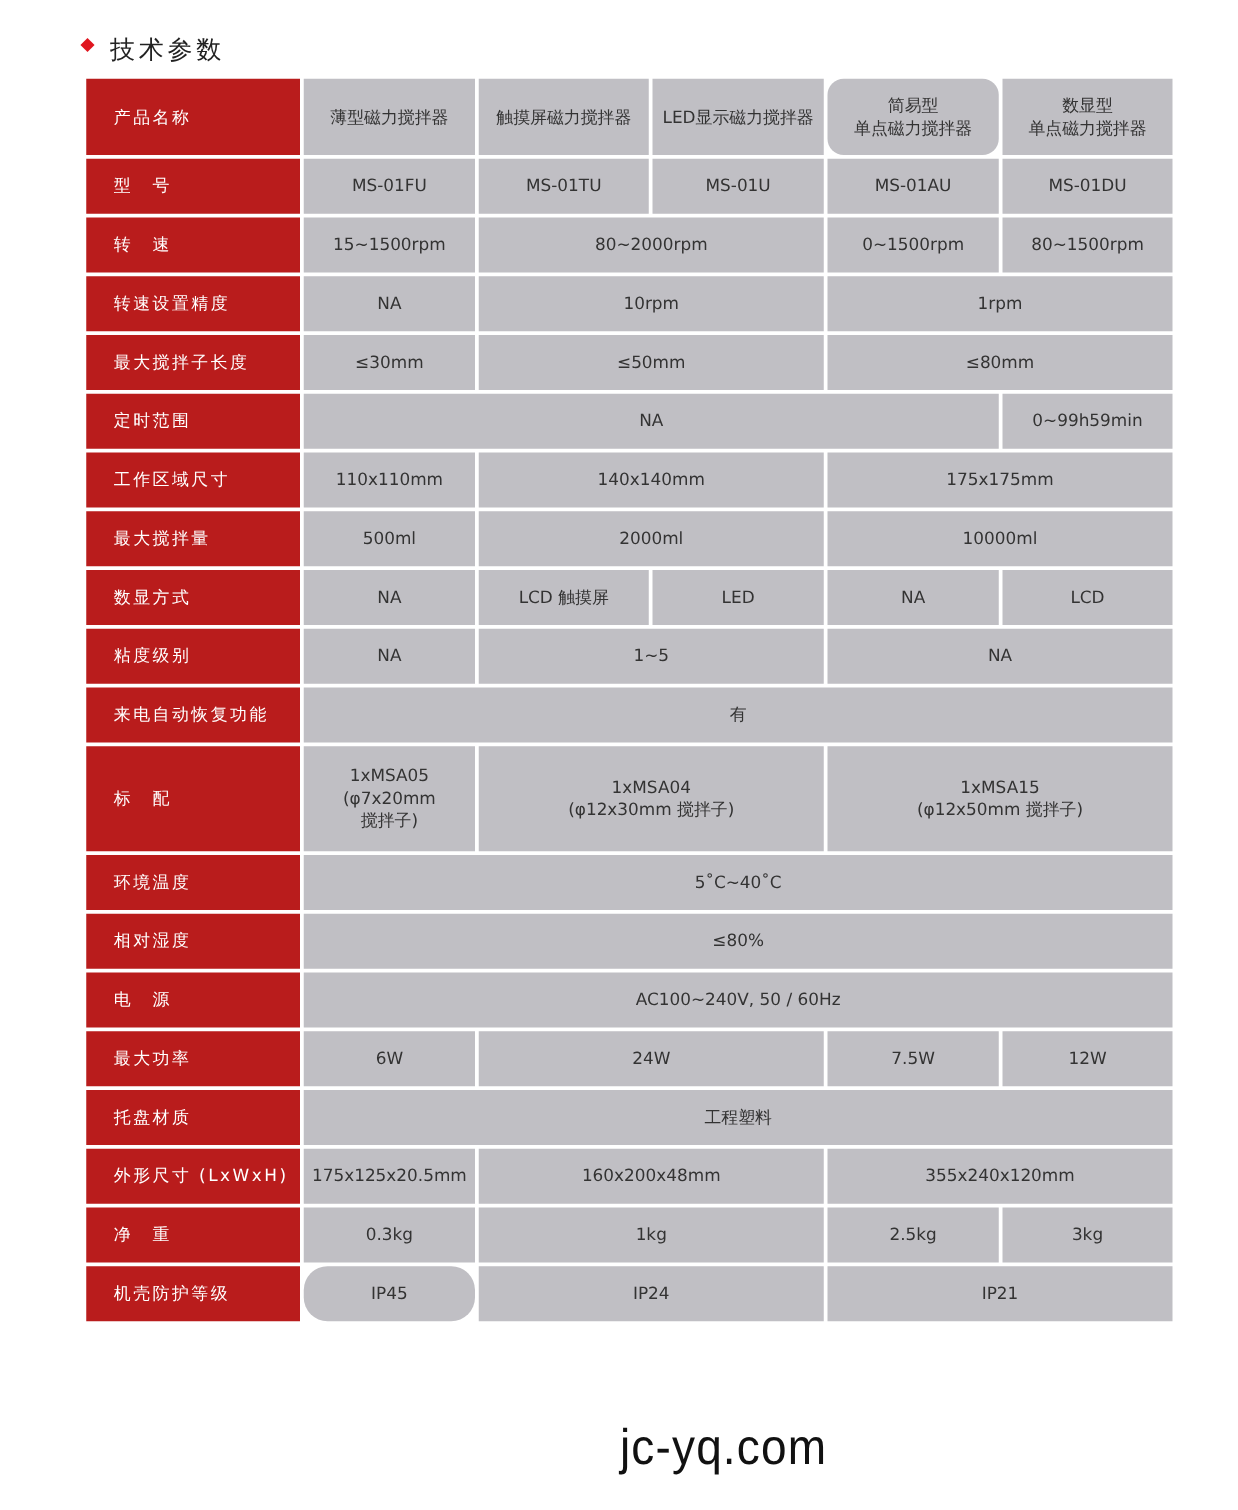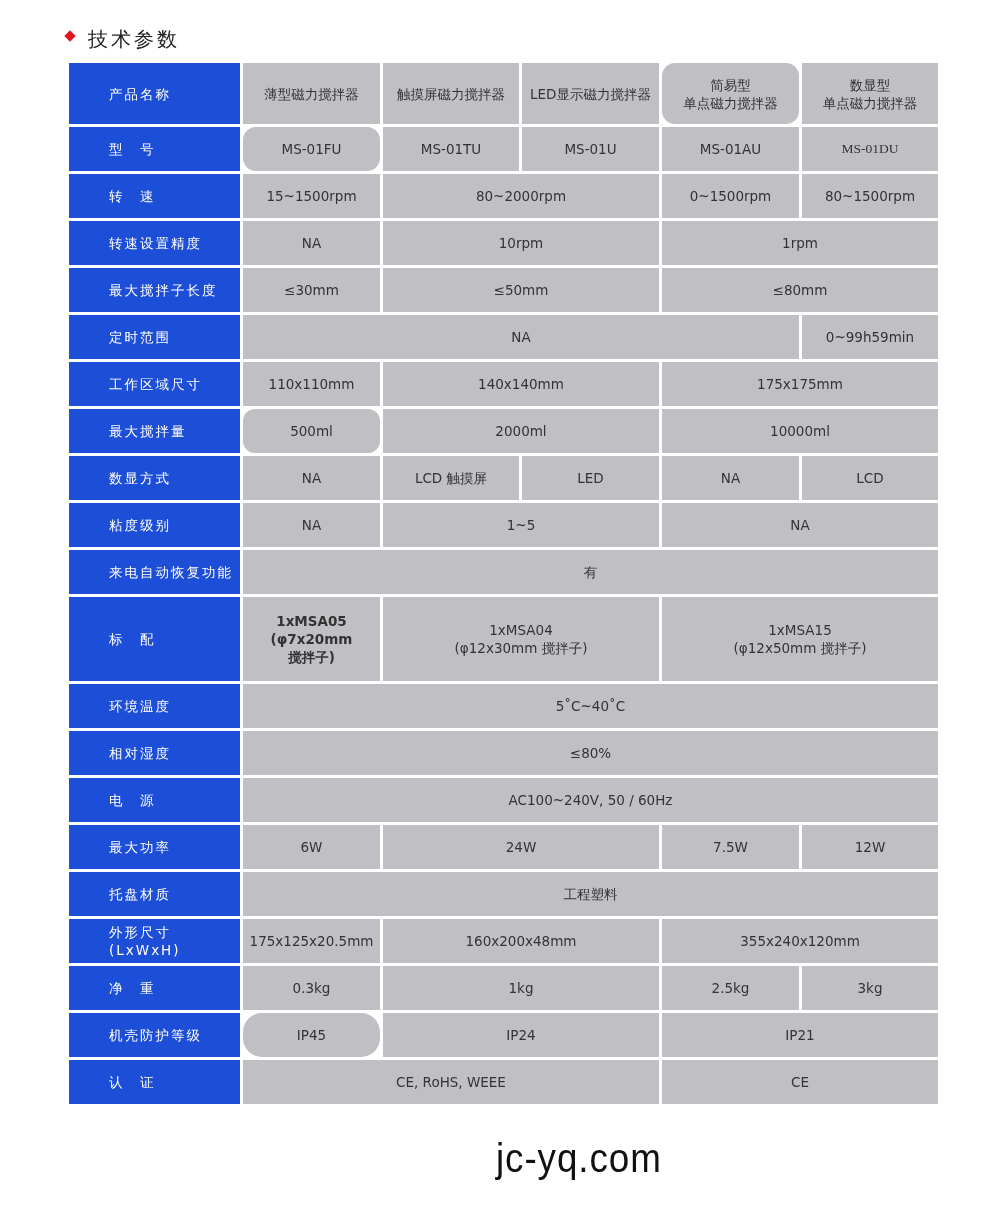--- a/index.html
+++ b/index.html
@@ -2,21 +2,21 @@
 <html><head>
 <meta charset="utf-8">
 <style>
   html,body{margin:0;padding:0;background:#fff;}
   body{width:990px;height:1208px;position:relative;overflow:hidden;font-family:"DejaVu Sans","Liberation Sans",sans-serif;}
   .title{position:absolute;left:66px;top:24px;height:30px;display:flex;align-items:center;}
   .diamond{width:8px;height:8px;background:#e0161f;transform:rotate(45deg);margin-right:14px;margin-top:-6px;}
   .title-text{font-size:20px;color:#222;letter-spacing:3px;}
   table.spec{position:absolute;left:66px;top:60px;border-collapse:separate;border-spacing:3px;width:872px;table-layout:fixed;}
   table.spec td{background:#c0bfc4;color:#333;font-size:13.5px;text-align:center;vertical-align:middle;padding:0 2px;line-height:18px;}
-  table.spec td.lab{background:#1d4ed8;color:#fff;text-align:left;padding-left:40px;letter-spacing:2px;font-size:13.5px;}
+  table.spec td.lab{background:#b91c1c;color:#fff;text-align:left;padding-left:22px;letter-spacing:2px;font-size:13.5px;}
   tr{height:44px;}
   tr.h0{height:61px;}
   tr.h11{height:84px;}
   .watermark{position:absolute;left:496px;top:1136px;font-size:40px;color:#111;font-family:"Liberation Sans","DejaVu Sans",sans-serif;letter-spacing:1px;transform:scaleX(0.92);transform-origin:left;}
 </style>
 </head>
 <body>
 
 <div class="title">
   <div class="diamond"></div>
@@ -38,25 +38,25 @@
         <td colspan="1" style="white-space: pre-line;">薄型磁力搅拌器</td>
         <td colspan="1" style="white-space: pre-line;">触摸屏磁力搅拌器</td>
         <td colspan="1" style="white-space: pre-line;">LED显示磁力搅拌器</td>
         <td colspan="1" style="white-space: pre-line; border-radius: 13px;">简易型
 单点磁力搅拌器</td>
         <td colspan="1" style="white-space: pre-line;">数显型
 单点磁力搅拌器</td>
       </tr>
       <tr>
         <td class="lab">型　号</td>
-        <td colspan="1" style="white-space: pre-line; border-radius: 13px;">MS-01FU</td>
+        <td colspan="1" style="white-space: pre-line;">MS-01FU</td>
         <td colspan="1" style="white-space: pre-line;">MS-01TU</td>
         <td colspan="1" style="white-space: pre-line;">MS-01U</td>
         <td colspan="1" style="white-space: pre-line;">MS-01AU</td>
-        <td colspan="1" style="white-space: pre-line; font-family: Liberation Serif, serif;">MS-01DU</td>
+        <td colspan="1" style="white-space: pre-line;">MS-01DU</td>
       </tr>
       <tr>
         <td class="lab">转　速</td>
         <td colspan="1" style="white-space: pre-line;">15~1500rpm</td>
         <td colspan="2" style="white-space: pre-line;">80~2000rpm</td>
         <td colspan="1" style="white-space: pre-line;">0~1500rpm</td>
         <td colspan="1" style="white-space: pre-line;">80~1500rpm</td>
       </tr>
       <tr>
         <td class="lab">转速设置精度</td>
@@ -76,21 +76,21 @@
         <td colspan="1" style="white-space: pre-line;">0~99h59min</td>
       </tr>
       <tr>
         <td class="lab">工作区域尺寸</td>
         <td colspan="1" style="white-space: pre-line;">110x110mm</td>
         <td colspan="2" style="white-space: pre-line;">140x140mm</td>
         <td colspan="2" style="white-space: pre-line;">175x175mm</td>
       </tr>
       <tr>
         <td class="lab">最大搅拌量</td>
-        <td colspan="1" style="white-space: pre-line; border-radius: 12px;">500ml</td>
+        <td colspan="1" style="white-space: pre-line;">500ml</td>
         <td colspan="2" style="white-space: pre-line;">2000ml</td>
         <td colspan="2" style="white-space: pre-line;">10000ml</td>
       </tr>
       <tr>
         <td class="lab">数显方式</td>
         <td colspan="1" style="white-space: pre-line;">NA</td>
         <td colspan="1" style="white-space: pre-line;">LCD 触摸屏</td>
         <td colspan="1" style="white-space: pre-line;">LED</td>
         <td colspan="1" style="white-space: pre-line;">NA</td>
         <td colspan="1" style="white-space: pre-line; margin-top: 42px;">LCD</td>
@@ -100,21 +100,21 @@
         <td colspan="1" style="white-space: pre-line;">NA</td>
         <td colspan="2" style="white-space: pre-line;">1~5</td>
         <td colspan="2" style="white-space: pre-line;">NA</td>
       </tr>
       <tr>
         <td class="lab">来电自动恢复功能</td>
         <td colspan="5" style="white-space: pre-line;">有</td>
       </tr>
       <tr class="h11">
         <td class="lab">标　配</td>
-        <td colspan="1" style="white-space: pre-line; font-weight: bold;">1xMSA05
+        <td colspan="1" style="white-space: pre-line;">1xMSA05
 (φ7x20mm
 搅拌子)</td>
         <td colspan="2" style="white-space: pre-line;">1xMSA04
 (φ12x30mm 搅拌子)</td>
         <td colspan="2" style="white-space: pre-line;">1xMSA15
 (φ12x50mm 搅拌子)</td>
       </tr>
       <tr>
         <td class="lab">环境温度</td>
         <td colspan="5" style="white-space: pre-line;">5˚C~40˚C</td>
@@ -150,21 +150,16 @@
         <td colspan="2" style="white-space: pre-line;">1kg</td>
         <td colspan="1" style="white-space: pre-line;">2.5kg</td>
         <td colspan="1" style="white-space: pre-line;">3kg</td>
       </tr>
       <tr>
         <td class="lab">机壳防护等级</td>
         <td colspan="1" style="white-space: pre-line; border-radius: 19px;">IP45</td>
         <td colspan="2" style="white-space: pre-line;">IP24</td>
         <td colspan="2" style="white-space: pre-line;">IP21</td>
       </tr>
-      <tr>
-        <td class="lab">认　证</td>
-        <td colspan="3" style="white-space: pre-line;">CE, RoHS, WEEE</td>
-        <td colspan="2" style="white-space: pre-line;">CE</td>
-      </tr>
     </tbody>
 </table>
 
 <div class="watermark">jc-yq.com</div>
 
 </body></html>

